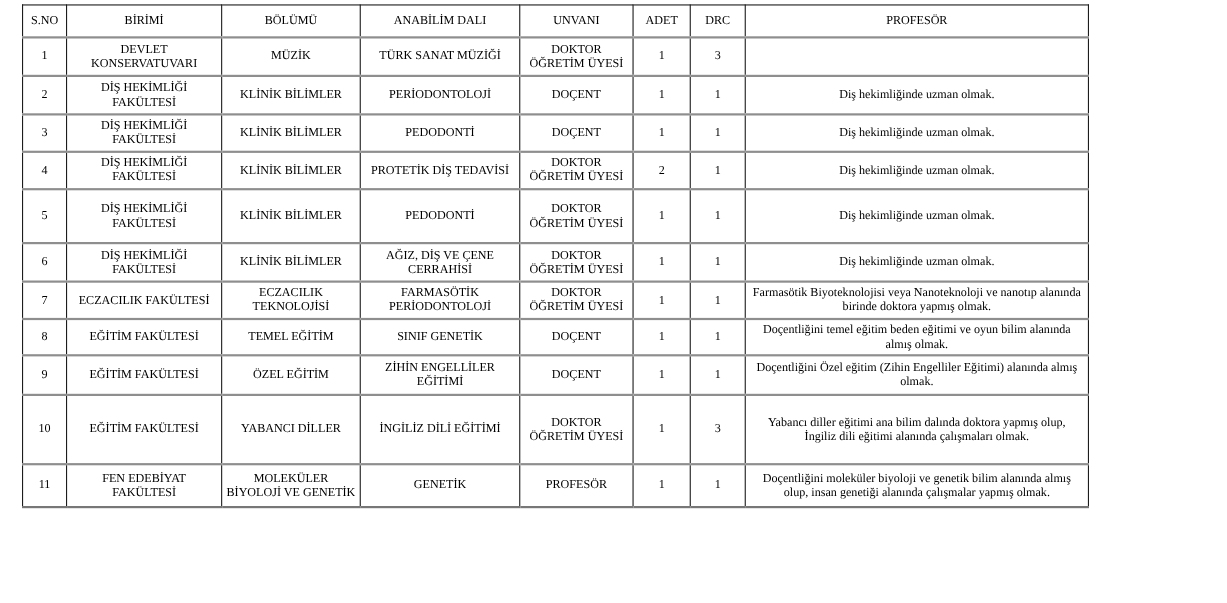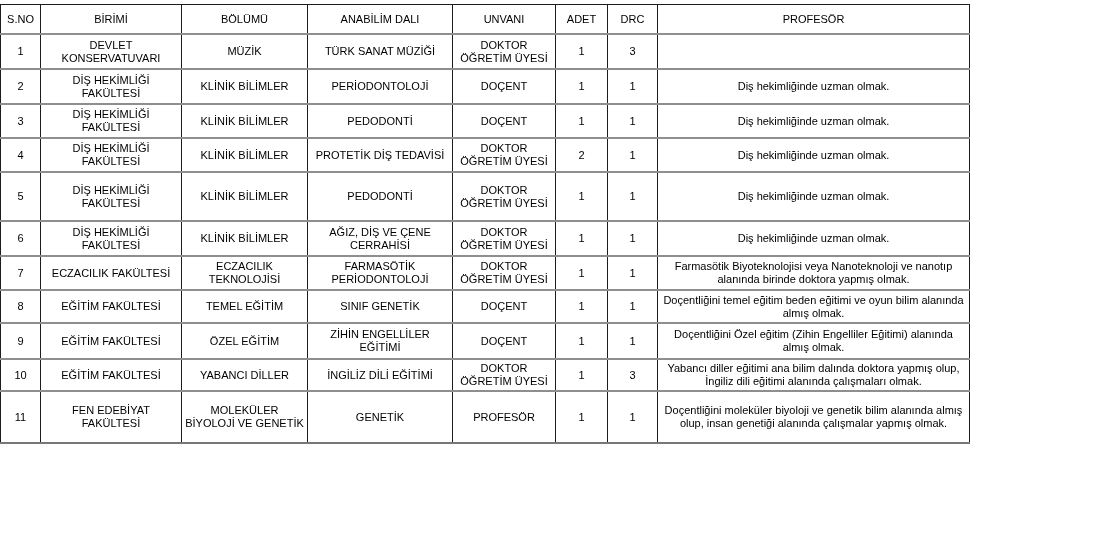--- a/index.html
+++ b/index.html
@@ -11,25 +11,26 @@
   }
   .sheet {
     position: relative;
     width: 1115px;
     height: 548px;
     background: #ffffff;
     overflow: hidden;
   }
   table.positions {
     position: absolute;
-    left: 0;
+    left: 20px;
     top: 4px;
     width: 969px;
     border-collapse: collapse;
     table-layout: fixed;
+    font-family: Liberation Serif, serif;
   }
   table.positions th,
   table.positions td {
     border-left: 1px solid #1c1c1c;
     border-right: 1px solid #1c1c1c;
     border-top: 2px solid #8e8e8e;
     border-bottom: 2px solid #8e8e8e;
     text-align: center;
     vertical-align: middle;
     font-size: 11px;
@@ -160,31 +161,31 @@
         <tr style="height: 36px;">
           <td>9</td>
           <td>EĞİTİM FAKÜLTESİ</td>
           <td>ÖZEL EĞİTİM</td>
           <td>ZİHİN ENGELLİLER EĞİTİMİ</td>
           <td>DOÇENT</td>
           <td>1</td>
           <td>1</td>
           <td>Doçentliğini Özel eğitim (Zihin Engelliler Eğitimi) alanında almış olmak.</td>
         </tr>
-        <tr style="height: 32px;">
+        <tr style="height: 63px;">
           <td>10</td>
           <td>EĞİTİM FAKÜLTESİ</td>
           <td>YABANCI DİLLER</td>
           <td>İNGİLİZ DİLİ EĞİTİMİ</td>
           <td>DOKTOR ÖĞRETİM ÜYESİ</td>
           <td>1</td>
           <td>3</td>
           <td>Yabancı diller eğitimi ana bilim dalında doktora yapmış olup, İngiliz dili eğitimi alanında çalışmaları olmak.</td>
         </tr>
-        <tr style="height: 52px;">
+        <tr style="height: 39px;">
           <td>11</td>
           <td>FEN EDEBİYAT FAKÜLTESİ</td>
           <td>MOLEKÜLER BİYOLOJİ VE GENETİK</td>
           <td>GENETİK</td>
           <td>PROFESÖR</td>
           <td>1</td>
           <td>1</td>
           <td>Doçentliğini moleküler biyoloji ve genetik bilim alanında almış olup, insan genetiği alanında çalışmalar yapmış olmak.</td>
         </tr>
       </tbody>

